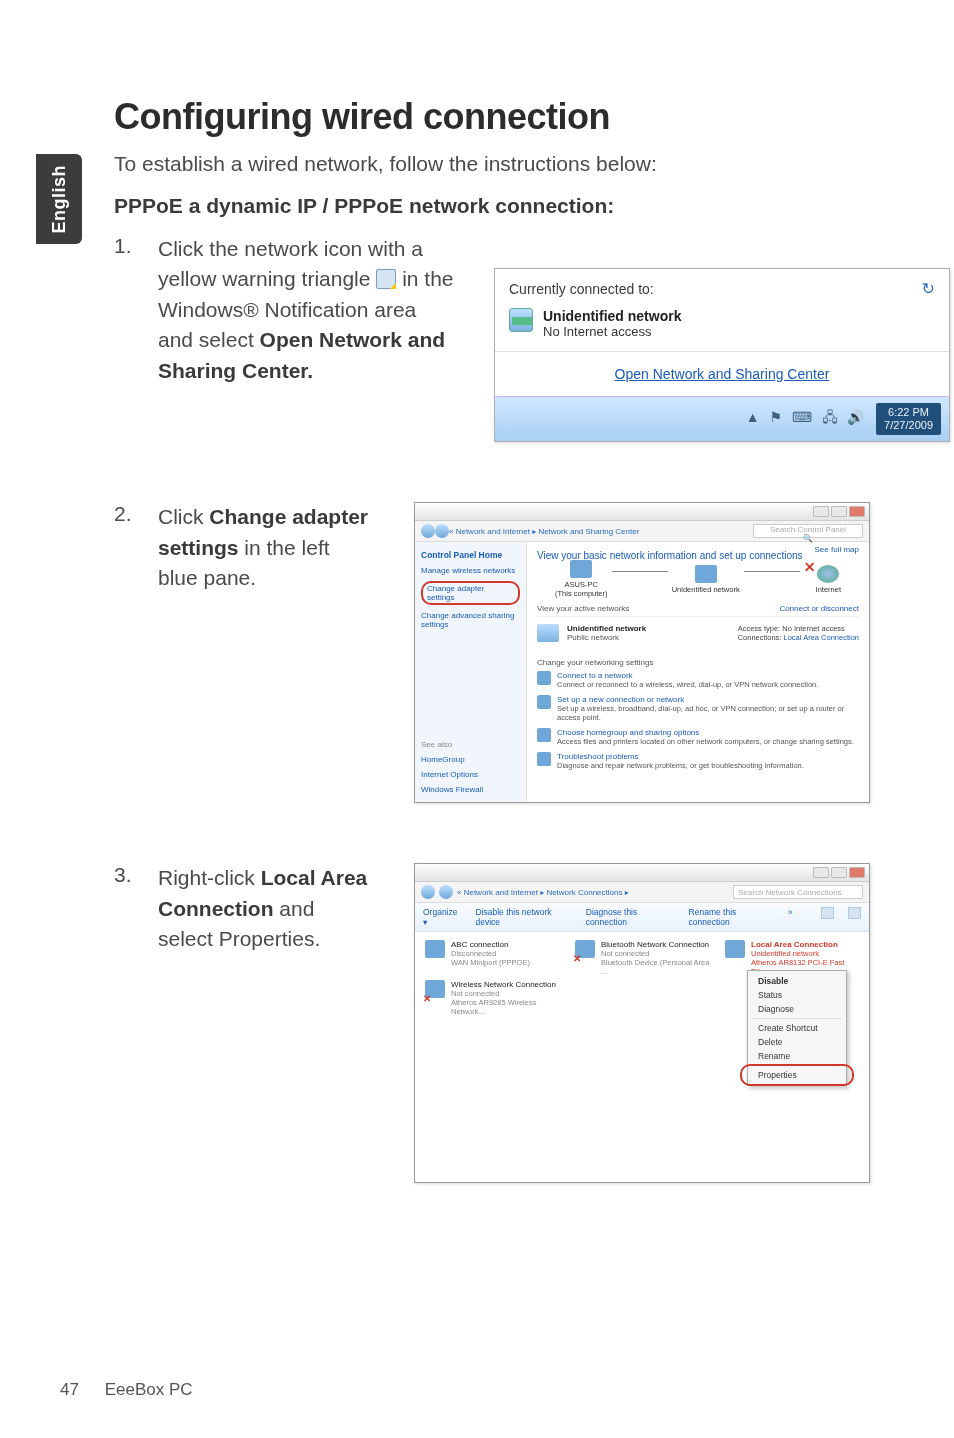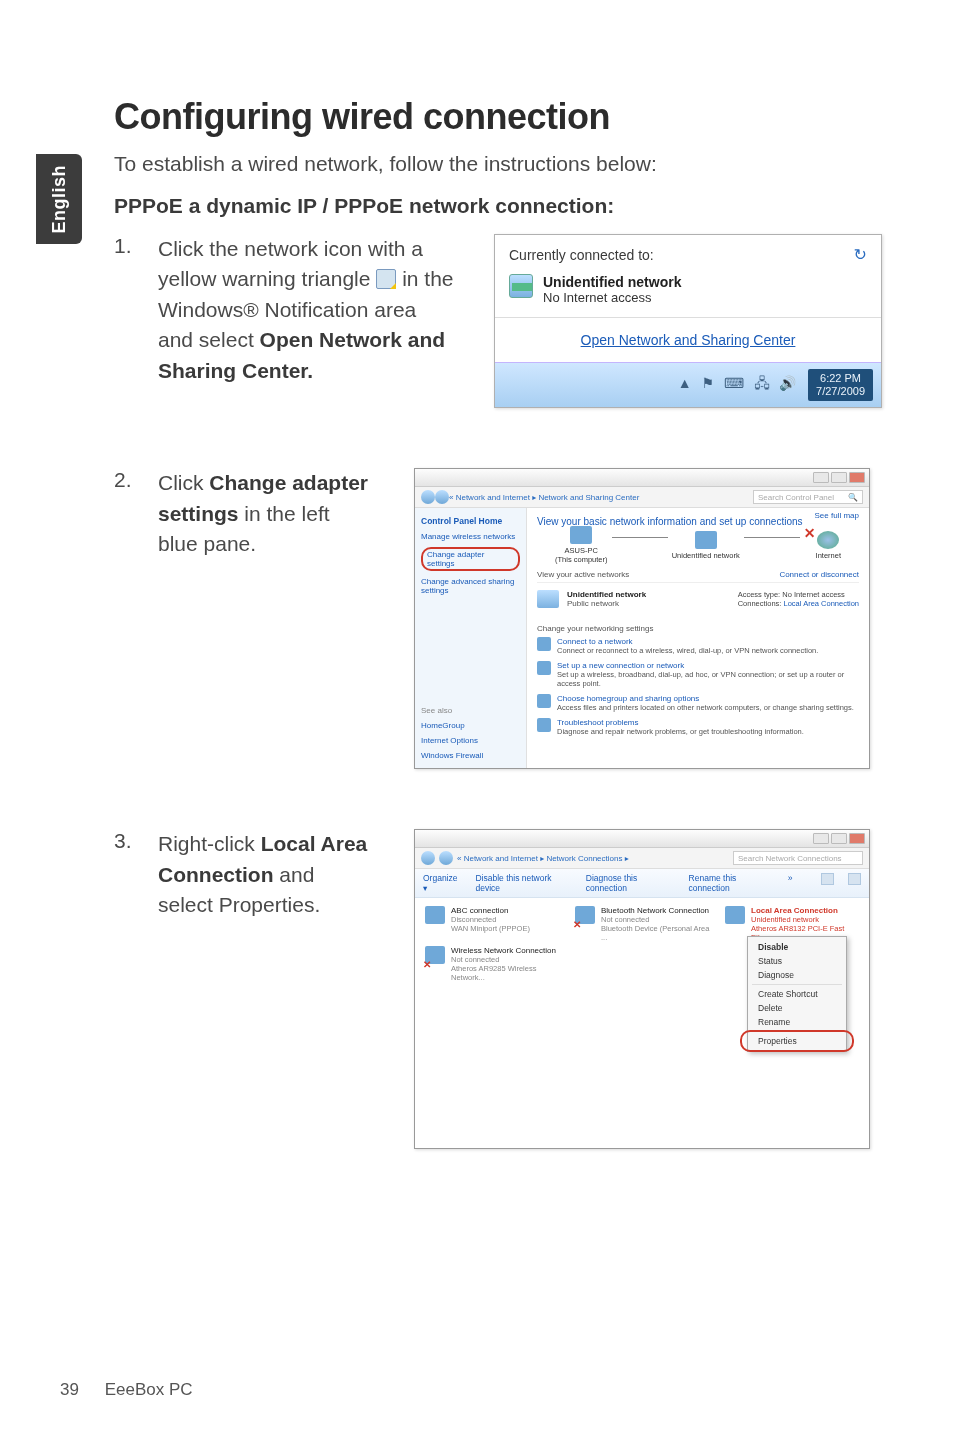--- a/index.html
+++ b/index.html
@@ -17,21 +17,21 @@
   .icon-inline { display: inline-block; width: 20px; height: 20px; background: #d4e4f0; border: 1px solid #7a9abf; border-radius: 2px; vertical-align: -3px; position: relative; }
   .icon-inline::after { content: ""; position: absolute; right: -1px; bottom: -1px; width: 0; height: 0; border-left: 6px solid transparent; border-bottom: 6px solid #f2c40f; }
   .step-row { display: flex; gap: 30px; margin-bottom: 60px; align-items: flex-start; }
   .step-left { flex: 0 0 350px; display: flex; }
   .step-left .step-text { padding-right: 10px; }
   .step-img { flex: 1; }
   .footer { position: absolute; left: 60px; bottom: 38px; font-size: 17px; color: #555; }
   .footer .pn { display: inline-block; width: 40px; }
 
   
-  .shot1 { width: 388px; border: 1px solid #b0b0b0; background: #fff; font-size: 14px; box-shadow: 1px 1px 3px rgba(0,0,0,0.15); }
+  .shot1 { width: 456px; border: 1px solid #b0b0b0; background: #fff; font-size: 14px; box-shadow: 1px 1px 3px rgba(0,0,0,0.15); margin-top: 34px; }
   .shot1 .hdr { padding: 10px 14px 6px; display: flex; justify-content: space-between; align-items: center; }
   .shot1 .hdr span:last-child { color: #2a6cc0; font-size: 16px; }
   .shot1 .netrow { display: flex; padding: 4px 14px 12px; gap: 10px; border-bottom: 1px solid #ddd; }
   .shot1 .neticon { width: 24px; height: 24px; background: linear-gradient(#bcdfff,#7bb1e0); border: 1px solid #6a9; border-radius: 3px; position: relative; }
   .shot1 .neticon::after { content: ""; position: absolute; left: 2px; top: 8px; width: 20px; height: 8px; background: #5b8; }
   .shot1 .nettxt .t1 { font-weight: 700; color: #222; }
   .shot1 .nettxt .t2 { font-size: 13px; color: #333; }
   .shot1 .linkrow { padding: 14px; text-align: center; border-bottom: 1px solid #c4b5fd; }
   .shot1 .linkrow a { color: #1a5bb8; text-decoration: underline; font-size: 14px; }
   .shot1 .tray { background: linear-gradient(#cfe7ff,#a8cff2); padding: 6px 8px; display: flex; justify-content: flex-end; align-items: center; gap: 8px; }
@@ -39,21 +39,21 @@
   .shot1 .clock { background: #1f4f7a; color: #eaf3fb; font-size: 11px; padding: 3px 8px; text-align: center; line-height: 1.2; border-radius: 2px; }
 
   
   .shot2 { width: 456px; border: 1px solid #999; background: #fff; font-size: 8px; box-shadow: 1px 1px 3px rgba(0,0,0,0.15); }
   .shot2 .titlebar { height: 18px; background: linear-gradient(#fdfdfd,#e4e4e4); border-bottom: 1px solid #ccc; display: flex; justify-content: flex-end; padding-right: 4px; align-items: center; gap: 2px; }
   .shot2 .tbtn { width: 16px; height: 11px; background: #e8e8e8; border: 1px solid #bbb; border-radius: 1px; }
   .shot2 .tbtn.red { background: #e07a6a; }
   .shot2 .addr { display: flex; align-items: center; background: #f4f4f4; border-bottom: 1px solid #ddd; padding: 3px 6px; gap: 0; }
   .shot2 .navbtn { width: 14px; height: 14px; border-radius: 50%; background: linear-gradient(#bcdfff,#6fa8d8); }
   .shot2 .crumb { flex: 1; color: #2a6cc0; font-size: 8px; }
-  .shot2 .search { width: 110px; height: 14px; border: 1px solid #ccc; background: #fff; color: #aaa; padding: 0 4px; font-size: 8px; display: flex; align-items: center; justify-content: space-between; }
+  .shot2 .search { width: 110px; height: 14px; border: 1px solid #ccc; background: #fff; color: #aaa; padding: 0 4px; font-size: 8px; display: flex; align-items: center; justify-content: space-between; flex-direction: column; }
   .shot2 .body { display: flex; }
   .shot2 .leftpane { width: 112px; background: #f0f6fc; padding: 8px 6px; border-right: 1px solid #e0e0e0; min-height: 260px; display: flex; flex-direction: column; gap: 6px; }
   .shot2 .leftpane .lh { color: #1a5bb8; font-size: 8.5px; font-weight: 600; }
   .shot2 .leftpane .li { color: #1a5bb8; font-size: 8px; }
   .shot2 .leftpane .li.sel { border: 2px solid #d0382a; border-radius: 10px; padding: 1px 4px; display: inline-block; }
   .shot2 .leftpane .gap { flex: 1; }
   .shot2 .leftpane .sa { color: #888; font-size: 8px; }
   .shot2 .rightpane { flex: 1; padding: 8px 10px; }
   .shot2 .rtitle { color: #1a5bb8; font-size: 10px; margin-bottom: 8px; }
   .shot2 .maprow { display: flex; justify-content: space-between; align-items: center; padding: 0 18px 4px; }
@@ -341,16 +341,16 @@
               </div>
             </div>
           </div>
         </div>
       </div>
     </div>
 
   </div>
 
   <div class="footer">
-    <span class="pn">39</span>
+    <span class="pn">47</span>
     <span>EeeBox PC</span>
   </div>
 </div>
 
 </body></html>

